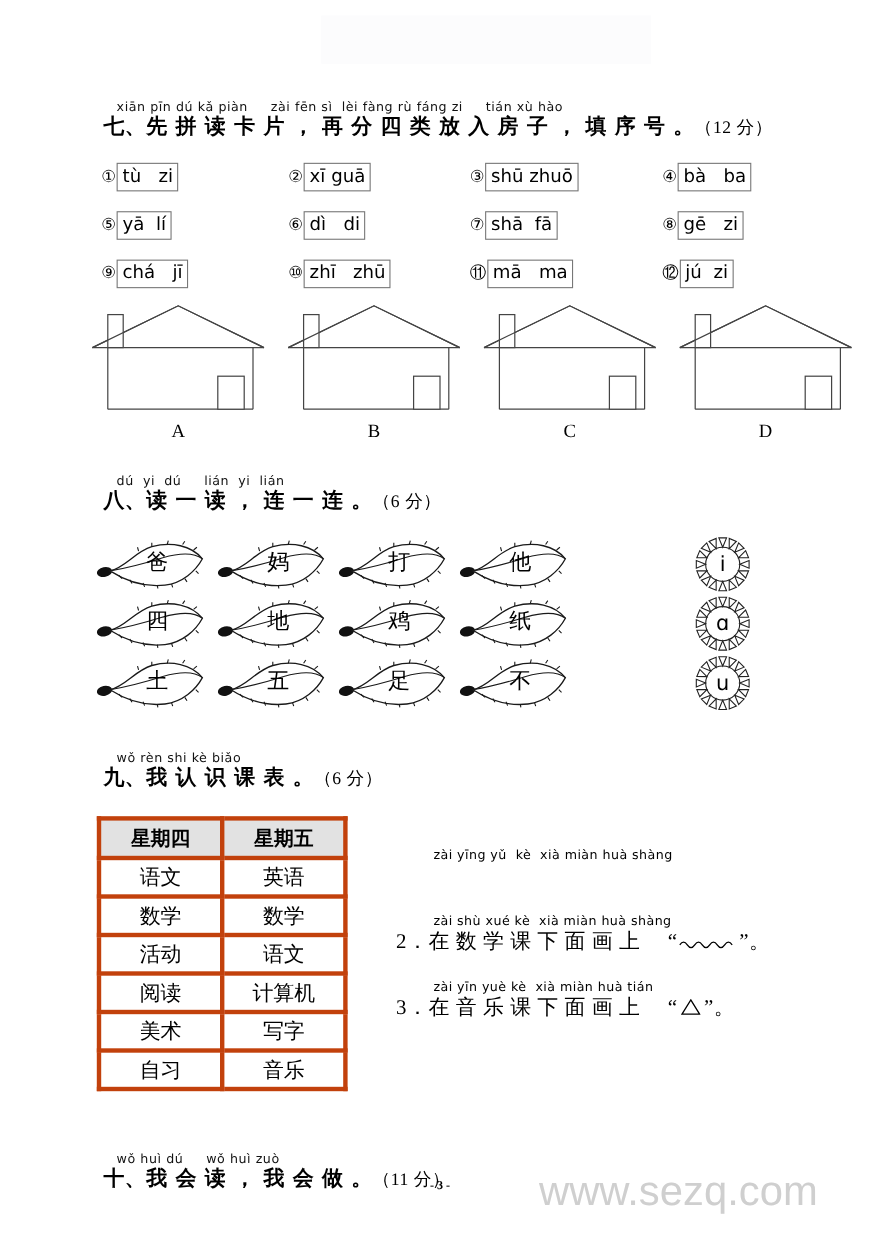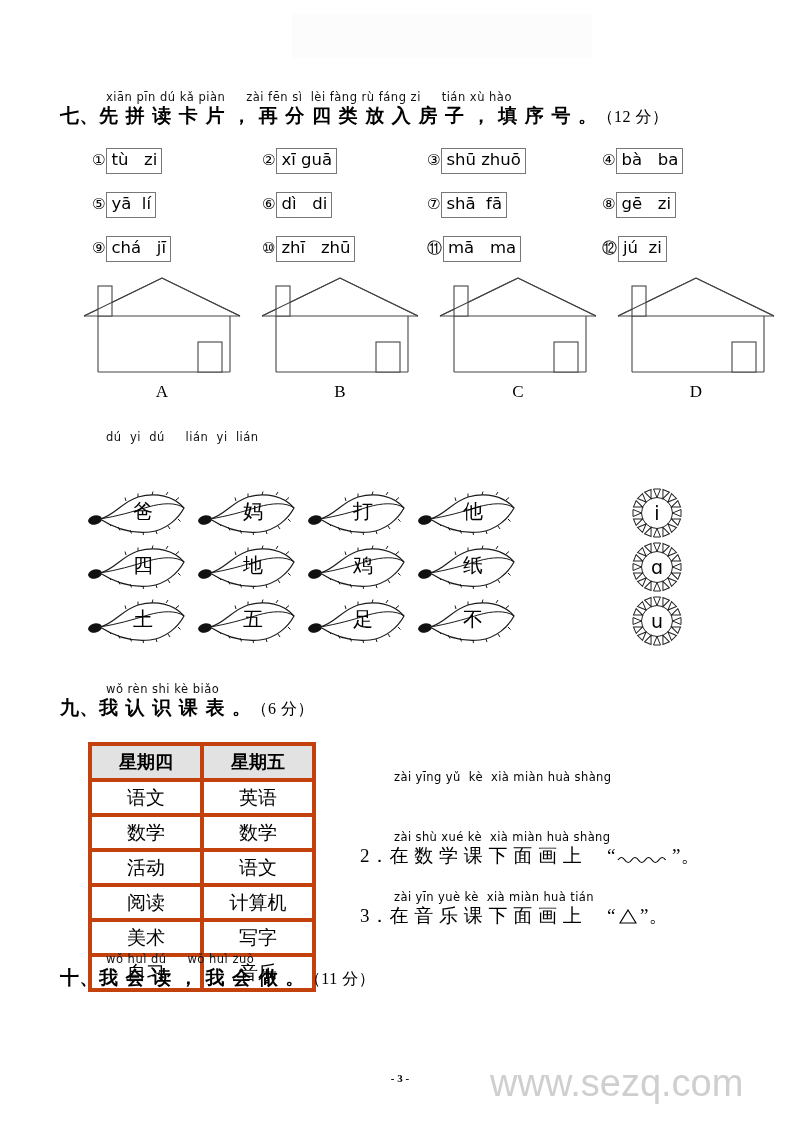--- a/index.html
+++ b/index.html
@@ -22,21 +22,21 @@
   
   .sec{position:absolute;}
   .sec-pinyin{
     font-family:"DejaVu Sans", sans-serif;
     font-size:11.5px;letter-spacing:.5px;color:#111;
     white-space:pre;margin-bottom:1px;
   }
   .sec-title{
     font-family:"DejaVu Sans","Liberation Sans",sans-serif;
     font-size:19px;font-weight:bold;white-space:pre;
-    letter-spacing:.5px;line-height:1.15;
+    letter-spacing:.5px;line-height:1.15;margin-left:34px;
   }
   .sec-title .pts{
     font-weight:normal;font-size:16px;
     font-family:"Liberation Serif",serif;
   }
 
   
   .cards{position:absolute;left:92px;top:148px;width:660px;}
   .card-row{display:flex;height:38px;align-items:flex-start;}
   .card{display:flex;align-items:center;}
@@ -261,20 +261,21 @@
           <rect x="116" y="70" width="24" height="30" fill="#fff"></rect>
         </g>
       </svg>
       <div class="house-label">D</div>
     </div>
 
   </div>
 
   <div class="sec" style="left:60px;top:430px;">
     <div class="sec-pinyin" style="margin-left:46px;">dú  yi  dú     lián  yi  lián</div>
+    <div class="sec-title"><span>八、读 一 读 ， 连 一 连 。</span><span class="pts">（6 分）</span></div>
   </div>
 
   <div class="leaves">
 
     <div class="leaf-cell" style="left:0px;top:0px;">
       <svg width="104" height="52" viewBox="0 0 104 52">
         <ellipse cx="7" cy="34" rx="7" ry="4.5" fill="#111" transform="rotate(-12 7 34)"></ellipse>
         <path d="M12,33 C26,30 34,16 50,11 C68,6 86,10 96,22 C90,33 78,44 62,46 C44,48 26,42 12,33 Z" fill="#fff" stroke="#1a1a1a" stroke-width="1.2"></path>
         <path d="M12,33 C30,30 44,26 60,21 C74,17 88,16 96,22" fill="none" stroke="#1a1a1a" stroke-width="1"></path>
         <path d="M20,37 l3,3 M30,41 l2,3.5 M42,44 l1.5,3.5 M55,46 l.5,3 M68,45 l1,3 M80,40 l2,3 M90,33 l2.5,2.5 M64,9 l1,-3.5 M78,9 l2,-3 M88,14 l3,-2.5 M50,11 l0,-3.5 M38,15 l-1,-3.5" fill="none" stroke="#1a1a1a" stroke-width="1"></path>
@@ -528,21 +529,21 @@
 
     <div class="q">
       <div class="q-py">zài yīn yuè kè  xià miàn huà tián</div>
       <div class="q-main"><span>3．在 音 乐 课 下 面 画 上 　“</span><span class="mark-tri"><svg width="18" height="15" viewBox="0 0 18 15">
               <polygon points="9,1 17,14 1,14" fill="none" stroke="#000" stroke-width="1.2"></polygon>
             </svg></span><span>”。</span></div>
     </div>
 
   </div>
 
-  <div class="sec" style="left:60px;top:952px;">
+  <div class="sec" style="left:60px;top:1046px;">
     <div class="sec-pinyin" style="margin-left:46px;">wǒ huì dú     wǒ huì zuò</div>
     <div class="sec-title"><span>十、我 会 读 ， 我 会 做 。</span><span class="pts">（11 分）</span></div>
   </div>
 
   <div class="pagenum">- 3 -</div>
   <div class="watermark">www.sezq.com</div>
 
 </div>
 
 </body></html>

